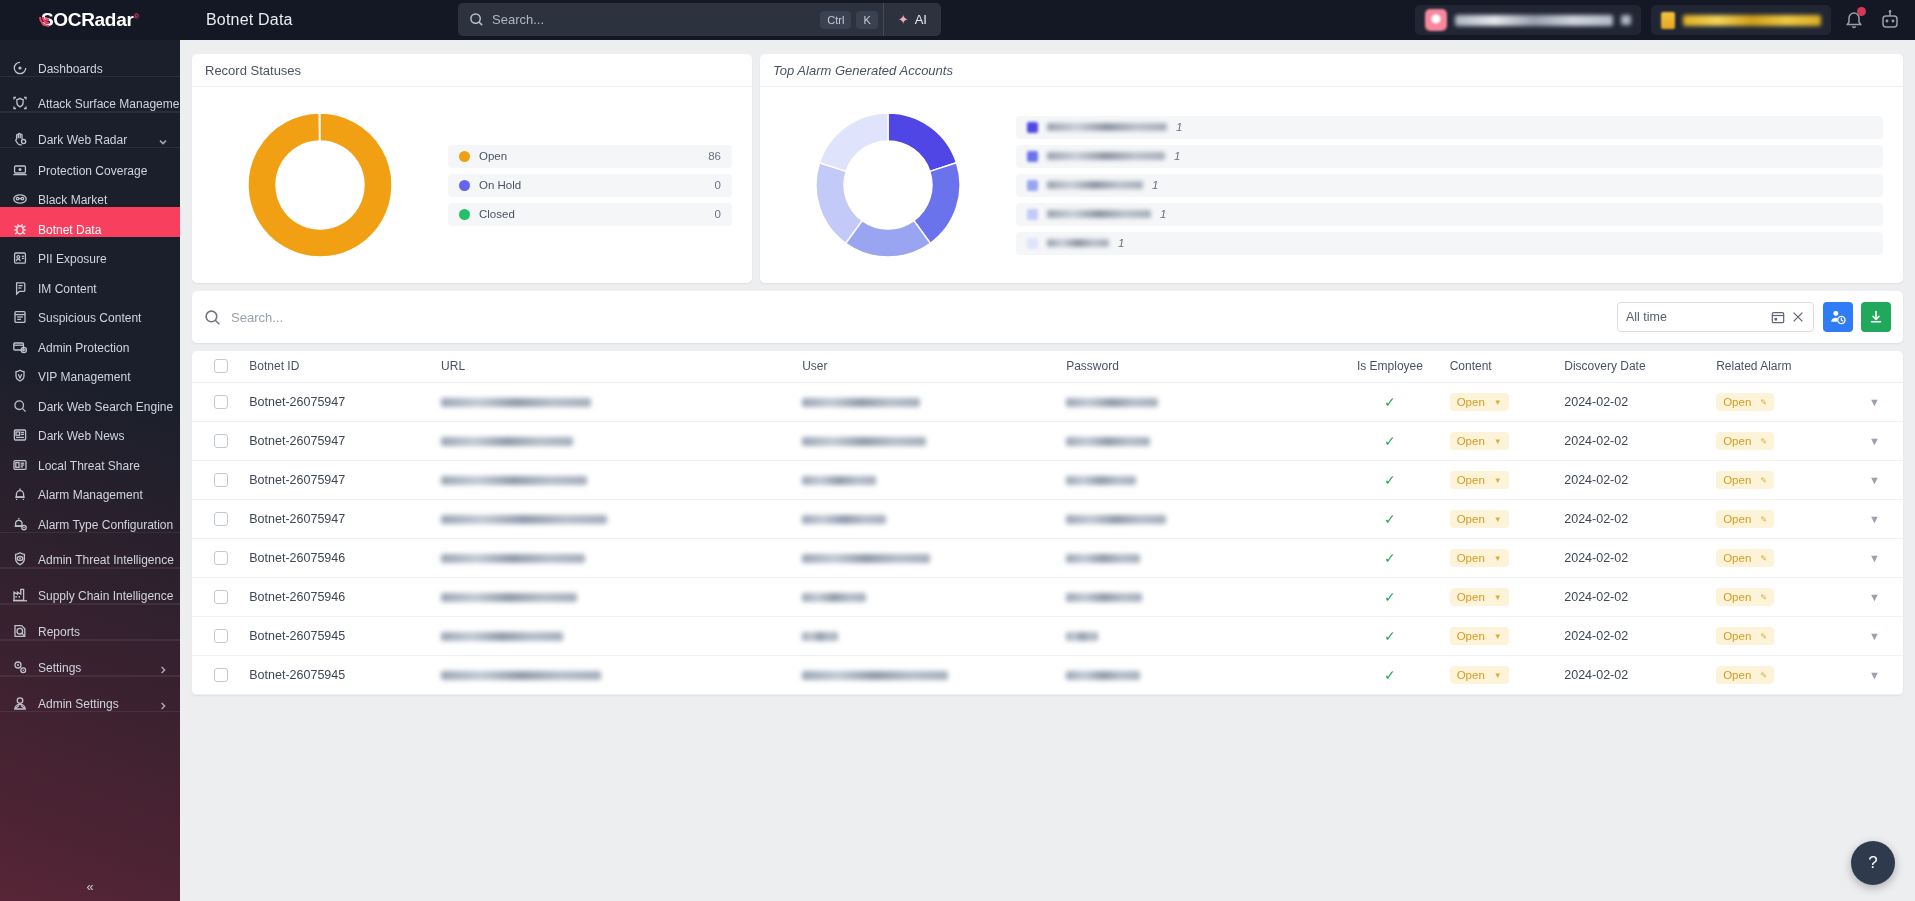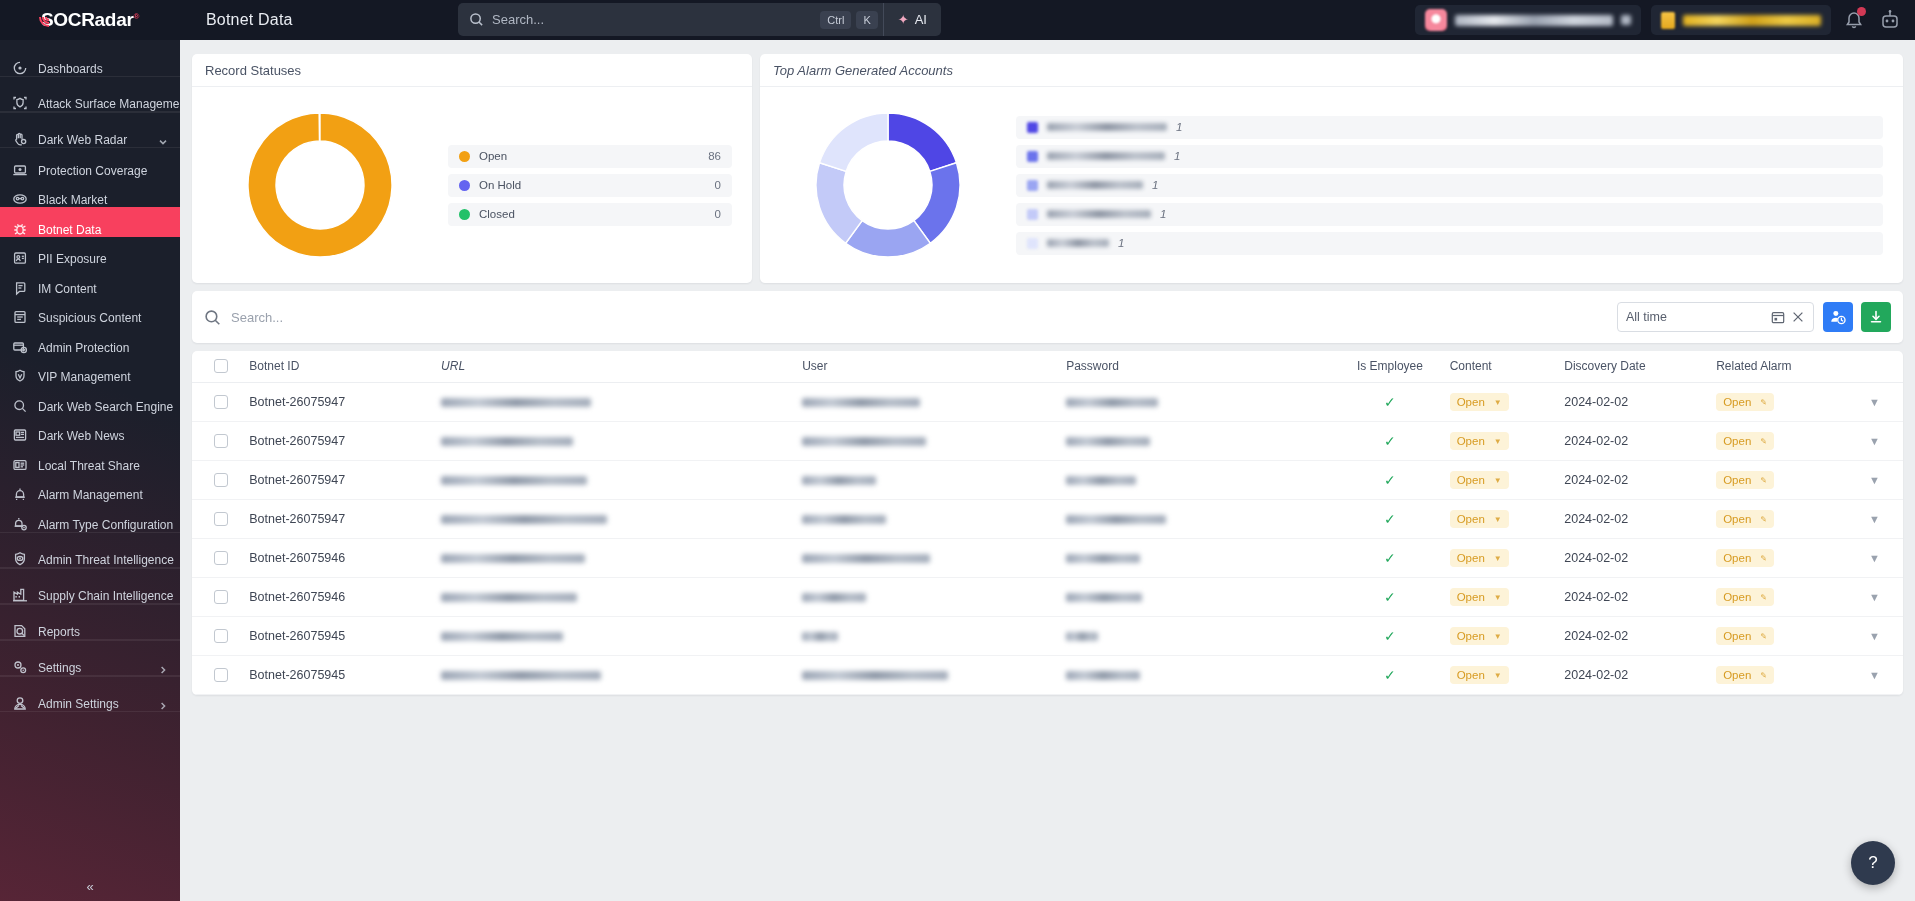--- a/index.html
+++ b/index.html
@@ -146,21 +146,21 @@
   .tc-actions { margin-left: auto; display: flex; align-items: center; gap: 16px; }
 
   table { width: 100%; border-collapse: collapse; table-layout: fixed; }
   th {
     text-align: left; font-size: 12px; font-weight: normal; color: #4a5365;
     padding: 8px 0 9px 0; border-bottom: 1px solid #eceef1;
   }
   td { padding: 10px 0; border-bottom: 1px solid #f1f2f4; font-size: 12.5px; color: #3f4654; }
   .col-cb { width: 46px; padding-left: 22px !important; }
   .col-id { width: 154px; }
-  .col-url { width: 290px; font-style: italic; }
+  .col-url { width: 290px; }
   .col-user { width: 212px; }
   .col-emp { width: 96px; text-align: center; }
   .col-st { width: 92px; }
   .col-dd { width: 122px; }
   .col-ra { width: 104px; }
   .col-ex { width: 46px; text-align: center; }
   .cb { width: 14px; height: 14px; border: 1.5px solid #c2c8d0; border-radius: 3px; cursor: pointer; }
   .blurtxt { height: 9px; border-radius: 2px; filter: blur(2.6px);
              background: linear-gradient(90deg,#9aa4b4,#c3cad4,#8f99a8,#b6bec9,#a4adbb); }
   .chk { color: #22a85c; font-size: 14px; }

